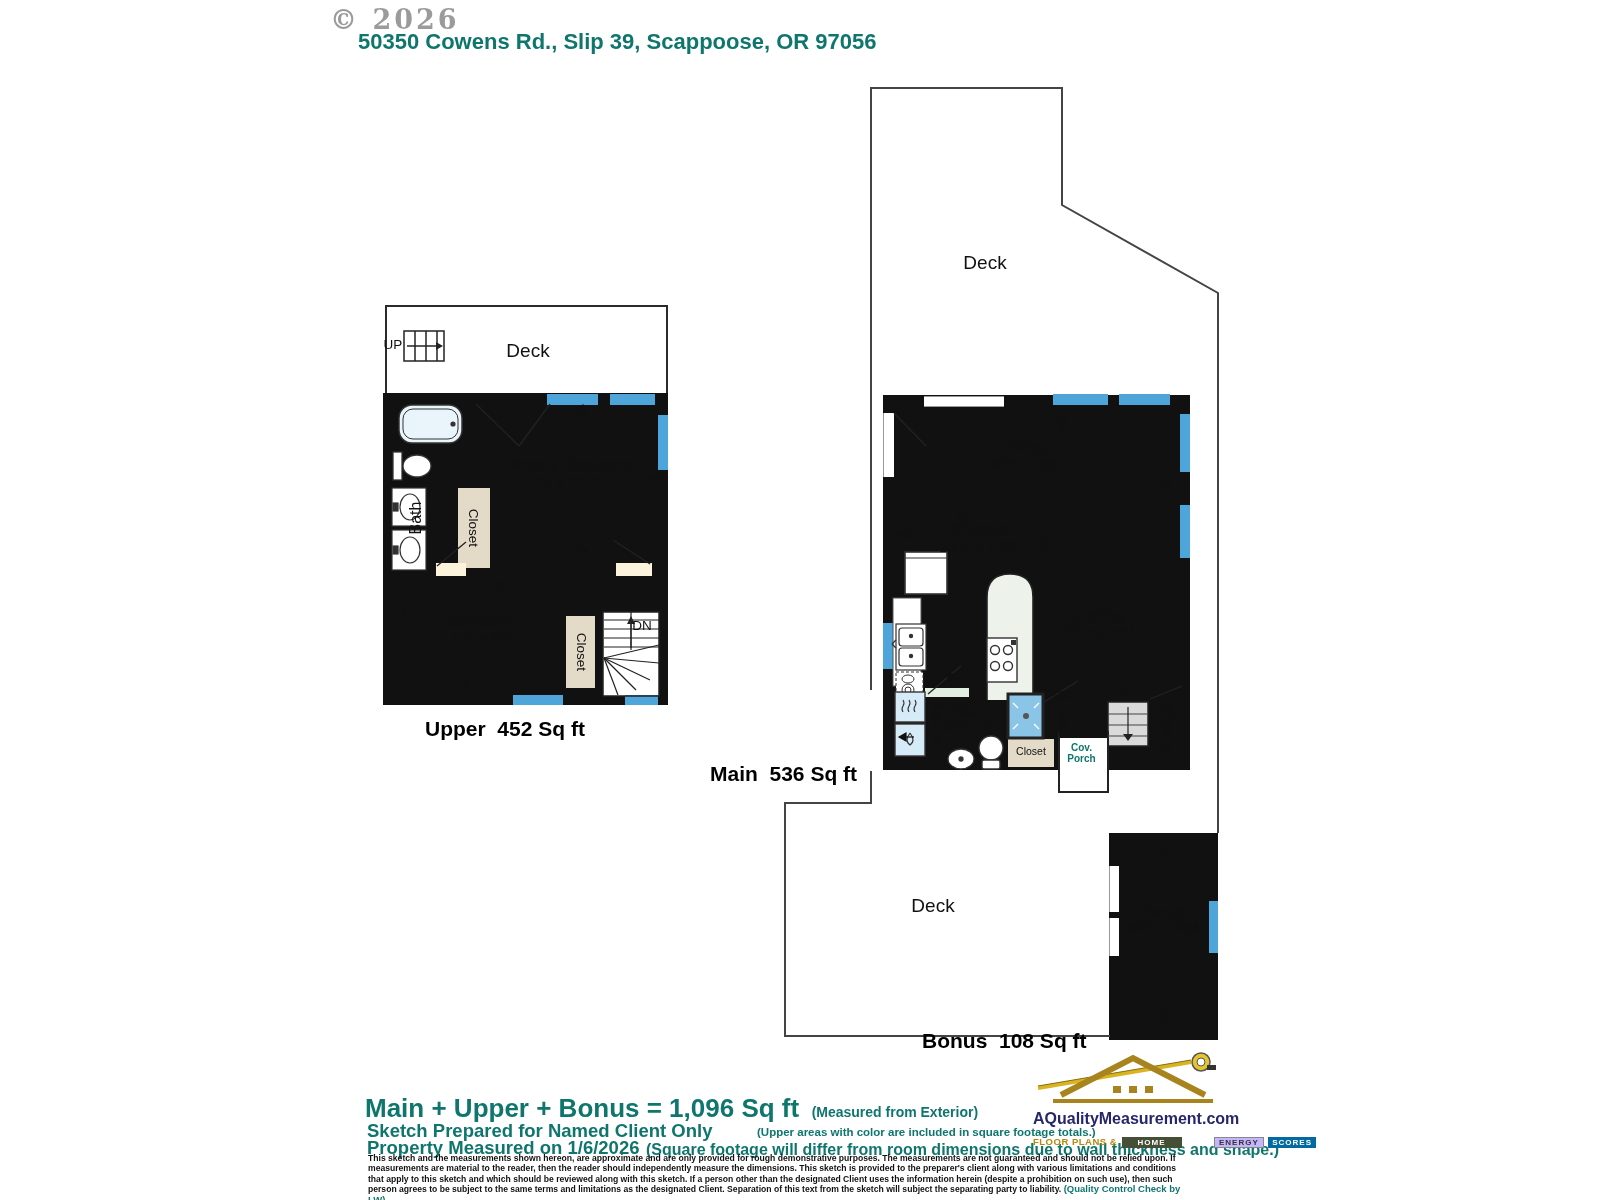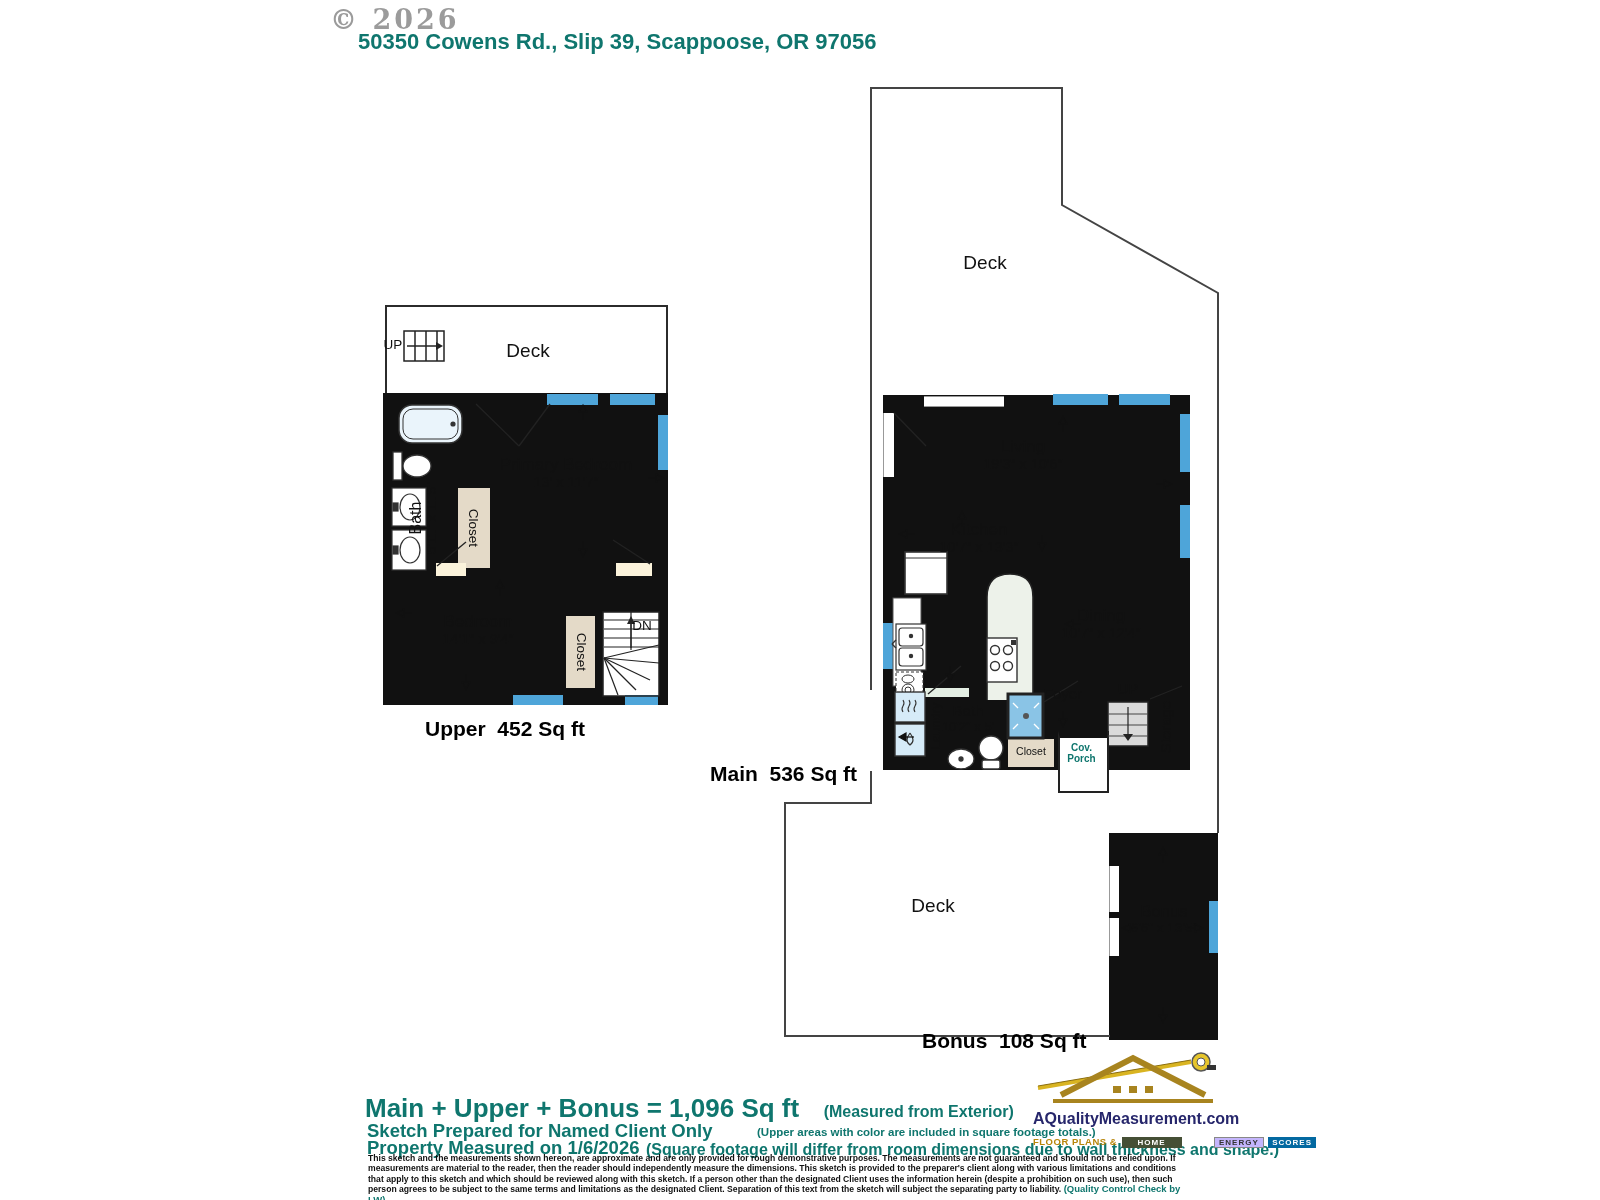--- a/index.html
+++ b/index.html
@@ -295,21 +295,21 @@
         <line x1="1163" y1="1015" x2="1163" y2="1007"></line>
       <polygon points="1123,928 1130,924 1130,932"></polygon>
         <line x1="1130" y1="928" x2="1138" y2="928"></line>
       <polygon points="1202,928 1195,924 1195,932"></polygon>
         <line x1="1195" y1="928" x2="1187" y2="928"></line>
     </g>
   </svg>
 
   <div class="abs" style="left:365px;top:1093px;z-index:6;">
     <span class="ftbold" style="font-size:26px;">Main + Upper + Bonus = 1,096 Sq ft</span>
-    <span class="ftbold" style="font-size:16px;margin-left:20px;">(Measured from Exterior)</span>
+    <span class="ftbold" style="font-size:14px;margin-left:8px;">(Measured from Exterior)</span>
   </div>
   <div class="abs ftbold" style="left:367px;top:1120px;font-size:18.5px;z-index:6;">Sketch Prepared for Named Client Only</div>
   <div class="abs ftbold" style="left:367px;top:1137px;font-size:18.5px;z-index:6;">Property Measured on 1/6/2026</div>
   <div class="abs ftbold" style="left:757px;top:1126px;font-size:11.5px;z-index:6;">(Upper areas with color are included in square footage totals.)</div>
   <div class="abs ftbold" style="left:646px;top:1141px;font-size:16px;z-index:6;">(Square footage will differ from room dimensions due to wall thickness and shape.)</div>
   <p class="abs" style="left:368px;top:1153px;width:822px;margin:0;font-size:8.6px;line-height:10.4px;font-weight:600;z-index:6;">
     <span>This sketch and the measurements shown hereon, are approximate and are only provided for rough demonstrative purposes.  The measurements are not guaranteed and should not be relied upon.  If measurements are material to the reader, then the reader should independently measure the dimensions.  This sketch is provided to the preparer's client along with various limitations and conditions that apply to this sketch and which should be reviewed along with this sketch.  If a person other than the designated Client uses the information herein (despite a prohibition on such use), then such person agrees to be subject to the same terms and limitations as the designated Client.  Separation of this text from the sketch will subject the separating party to liability.</span>
     <span class="ftbold" style="font-size:9.5px;">(Quality Control Check by LW)</span>
   </p>
 

